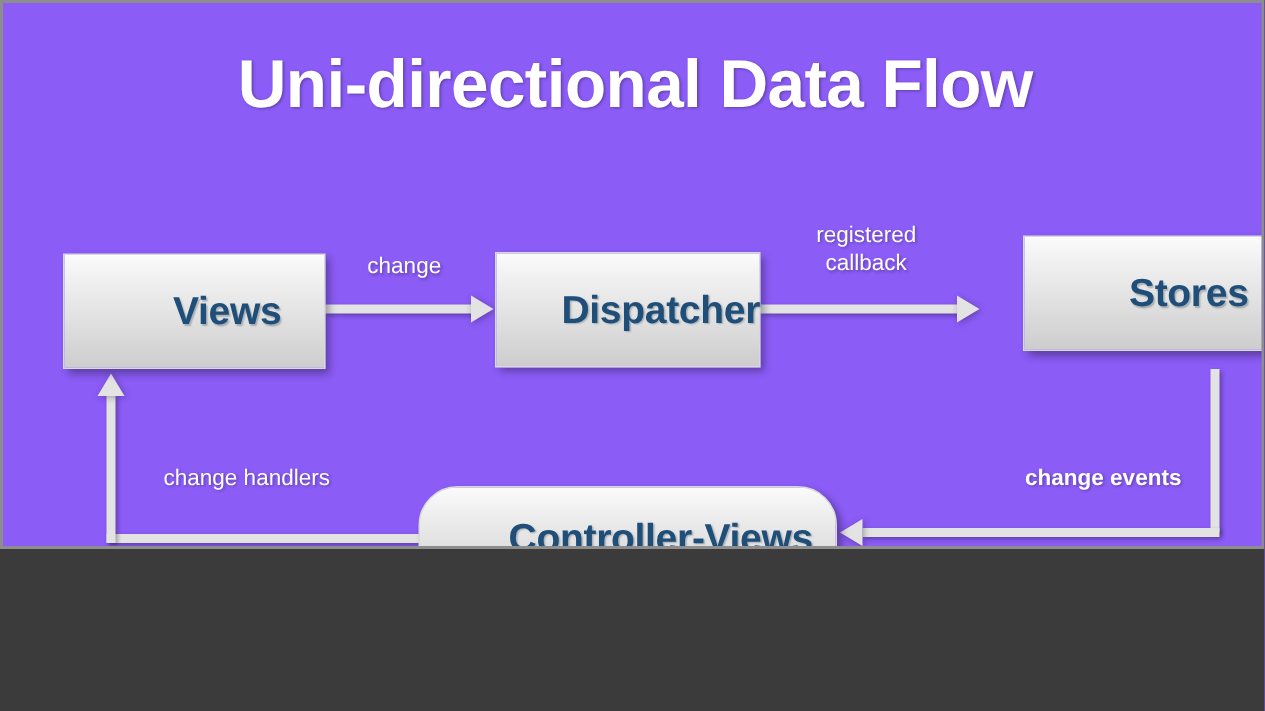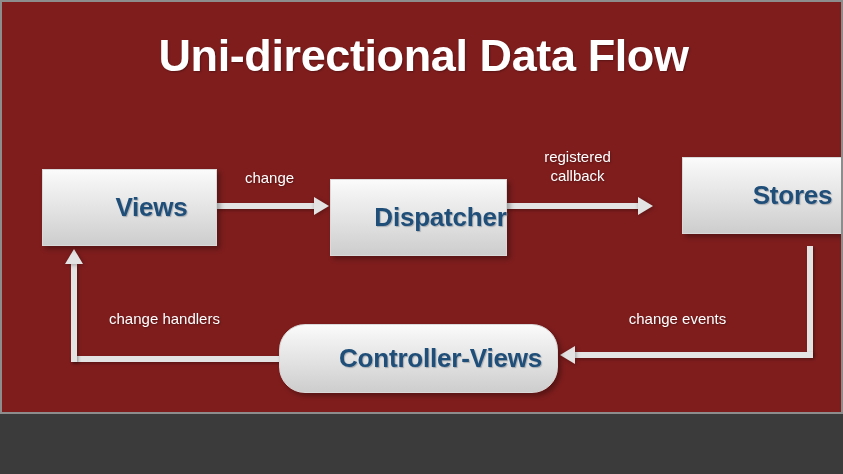--- a/index.html
+++ b/index.html
@@ -3,22 +3,22 @@
 <meta charset="utf-8">
 <style>
   html, body {
     margin: 0;
     padding: 0;
     background: #3b3b3b;
   }
   #slide {
     position: relative;
     width: 843px;
-    height: 414px;
-    background: #7f1d1d;
+    height: 366px;
+    background: #8b5cf6;
     box-sizing: border-box;
     border: 2px solid #8d8d8d;
     overflow: hidden;
     font-family: "Liberation Sans", sans-serif;
   }
 
   
   #title {
     position: absolute;
     left: 0;
@@ -46,21 +46,21 @@
     justify-content: center;
     color: #1f4e79;
     font-weight: bold;
     font-size: 26px;
     letter-spacing: -0.2px;
     text-shadow: 1px 1px 1px rgba(120,130,140,0.55);
     z-index: 5;
     padding-left: 44px;
   }
   #node-views        { left: 40px;  top: 167px; width: 175px; height: 77px; }
-  #node-dispatcher   { left: 328px; top: 177px; width: 177px; height: 77px; }
+  #node-dispatcher   { left: 328px; top: 166px; width: 177px; height: 77px; }
   #node-stores       { left: 652px; top: 155px; width: 177px; height: 77px; margin-left: 28px; }
   #node-controller   { left: 277px; top: 322px; width: 279px; height: 69px; border-radius: 26px; }
 
   
   .line {
     position: absolute;
     background: #e3e3e3;
     box-shadow: 1.5px 1.5px 3px rgba(0,0,0,0.30);
     z-index: 2;
   }
@@ -98,21 +98,21 @@
     color: #ffffff;
     font-size: 15px;
     line-height: 1.25;
     text-align: center;
     text-shadow: 1px 1px 2px rgba(0,0,0,0.30);
     white-space: pre-line;
     z-index: 6;
   }
   #label-actions   { left: 215px; top: 167px; width: 105px; }
   #label-callback  { left: 505px; top: 146px; width: 141px; }
-  #label-change    { left: 588px; top: 308px; width: 175px; }
+  #label-change    { left: 646px; top: 308px; width: 175px; font-weight: bold; }
   #label-events    { left: 80px;  top: 308px; width: 165px; }
 
   
   #logo {
     position: absolute;
     left: 786px;
     top: 430px;
     width: 36px;
     height: 36px;
     z-index: 8;

